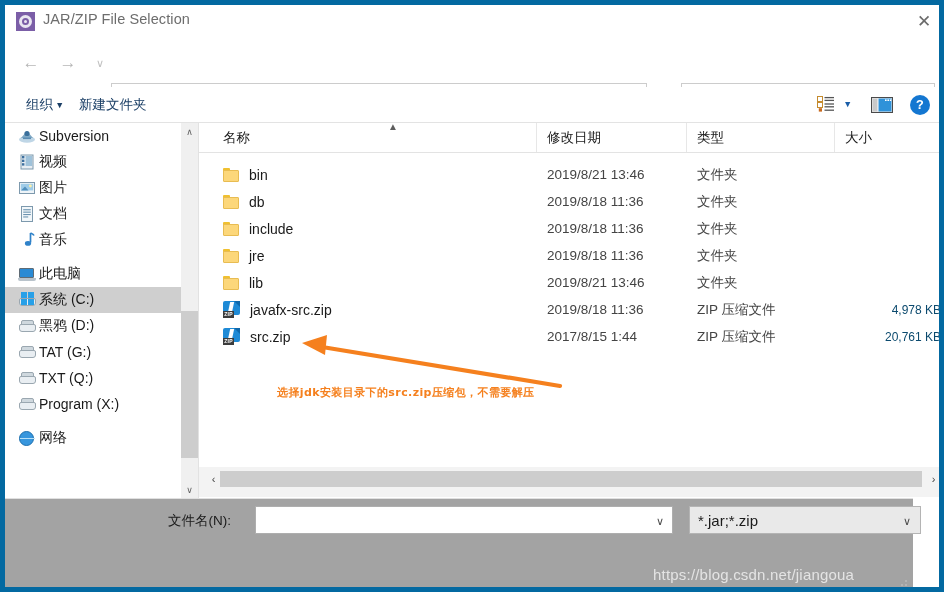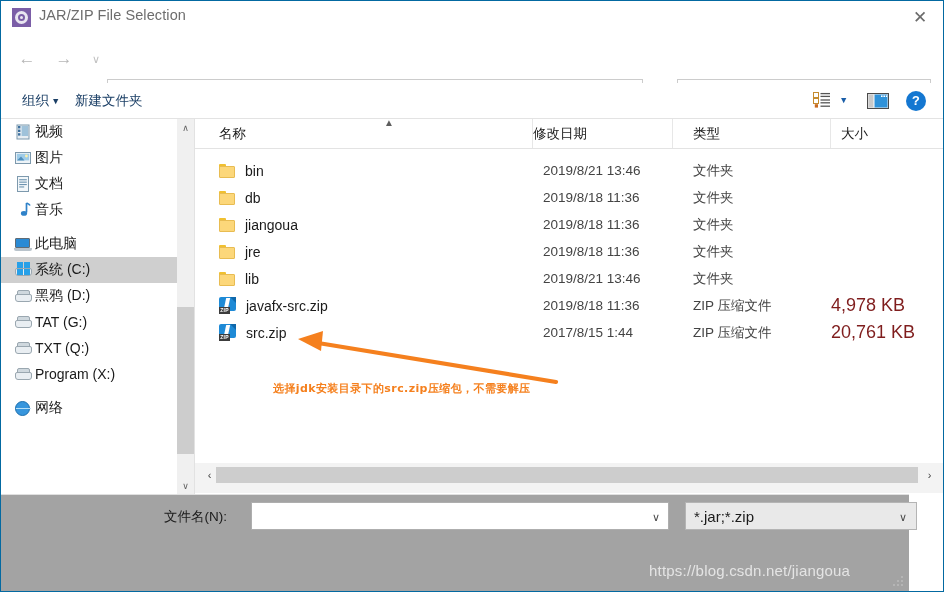--- a/index.html
+++ b/index.html
@@ -7,21 +7,21 @@
     margin: 0; padding: 0;
     width: 944px; height: 592px;
     overflow: hidden;
     font-family: "Liberation Sans", "DejaVu Sans", sans-serif;
     background: #ffffff;
   }
   #app {
     position: relative;
     width: 944px; height: 592px;
     background: #ffffff;
-    border: 1px solid #0369a1;
+    border: 5px solid #0369a1;
     overflow: hidden;
   }
 
   
   #titlebar {
     position: absolute; left: 0; top: 0; width: 942px; height: 33px;
     background: #ffffff;
     display: flex; align-items: center;
   }
   #app-icon {
@@ -189,21 +189,21 @@
     border-bottom: 1px solid #e3e3e3; background: #ffffff;
   }
   .col-h {
     position: absolute; top: 0; height: 29px;
     display: flex; align-items: center;
     font-size: 13.5px; color: #1b1b1b;
     border-right: 1px solid #e7e7e7;
     padding-left: 10px;
   }
   #colh-name { left: 14px; width: 324px; }
-  #colh-date { left: 328px; width: 150px; }
+  #colh-date { left: 338px; width: 150px; }
   #colh-type { left: 488px; width: 148px; }
   #colh-size { left: 636px; width: 112px; border-right: 0; }
   #sort-indicator {
     position: absolute; left: 173px; top: -2px; width: 14px; height: 10px;
     color: #5d5d5d; font-size: 10px; display:flex; align-items:center; justify-content:center;
   }
 
   .row {
     position: relative; height: 27px; width: 748px;
     display: flex; align-items: center;
@@ -213,22 +213,22 @@
     font-size: 14px; color: #1a1a1a; white-space: nowrap;
   }
   .row .cell-name .fname { margin-left: 10px; }
   .row .cell-date {
     position: absolute; left: 348px; font-size: 13.5px; color: #444; white-space: nowrap;
   }
   .row .cell-type {
     position: absolute; left: 498px; font-size: 13.5px; color: #444; white-space: nowrap;
   }
   .row .cell-size {
-    position: absolute; left: 636px; width: 106px; text-align: left;
-    font-size: 18px; color: #7f1d1d; white-space: nowrap;
+    position: absolute; left: 636px; width: 106px; text-align: right;
+    font-size: 12px; color: #0c4a6e; white-space: nowrap;
   }
 
   .ic-folder { position: relative; width: 16px; height: 14px; flex:0 0 auto;}
   .ic-folder .tab  { position:absolute; left:0; top:0; width:7px; height:3px; background:#f0c030; border-radius:1px 1px 0 0;}
   .ic-folder .body { position:absolute; left:0; top:2px; width:16px; height:12px; background:#fcd77a;
                      border:1px solid #e8bc52; border-radius:1px;}
   .ic-zip { position: relative; width: 17px; height: 17px; flex:0 0 auto;}
   .ic-zip .zbody { position:absolute; left:0; top:0; width:17px; height:14px; background:#1e8ad6;
                    border-radius:2px 3px 2px 2px; }
   .ic-zip .zfold { position:absolute; right:0; top:0; width:0; height:0;
@@ -375,20 +375,31 @@
         <rect x="14" y="2.4" width="1.6" height="1.6" fill="#ffffff"></rect>
         <rect x="16.4" y="2.4" width="1.6" height="1.6" fill="#ffffff"></rect>
         <rect x="18.8" y="2.4" width="1.4" height="1.6" fill="#ffffff"></rect>
       </svg>
     </div>
     <div id="tb-help">?</div>
   </div>
 
   <div id="sidebar">
 
+    <div class="tree-item">
+      <span class="ticon ic-svn">
+        <svg width="18" height="18" viewBox="0 0 18 18">
+          <ellipse cx="9" cy="12.5" rx="8" ry="3.3" fill="#bfd6e6"></ellipse>
+          <path d="M3 11 L9 4 L15 11 Z" fill="#7fa8c4"></path>
+          <circle cx="9" cy="6.5" r="2.6" fill="#3a6f9b"></circle>
+          <rect x="5" y="10.5" width="8" height="1.6" fill="#5b8cb3"></rect>
+        </svg>
+      </span>
+      <span>Subversion</span>
+    </div>
 
     <div class="tree-item">
       <span class="ticon">
         <svg width="18" height="18" viewBox="0 0 18 18">
           <rect x="3" y="2" width="12" height="14" fill="#e8eef3" stroke="#7d99ad" stroke-width="1"></rect>
           <rect x="4" y="3" width="2.4" height="2.4" fill="#3c6f9e"></rect>
           <rect x="4" y="6.6" width="2.4" height="2.4" fill="#3c6f9e"></rect>
           <rect x="4" y="10.2" width="2.4" height="2.4" fill="#3c6f9e"></rect>
           <rect x="7.6" y="3" width="6.4" height="10" fill="#9fc2da"></rect>
         </svg>
@@ -542,21 +553,21 @@
         <span class="cell-type">文件夹</span>
         <span class="cell-size"></span>
       </div>
 
       <div class="row">
         <span class="cell-name">
           <span class="ic-folder">
               <span class="tab"></span>
               <span class="body"></span>
             </span>
-          <span class="fname">jiangoua</span>
+          <span class="fname">include</span>
         </span>
         <span class="cell-date">2019/8/18 11:36</span>
         <span class="cell-type">文件夹</span>
         <span class="cell-size"></span>
       </div>
 
       <div class="row">
         <span class="cell-name">
           <span class="ic-folder">
               <span class="tab"></span>

